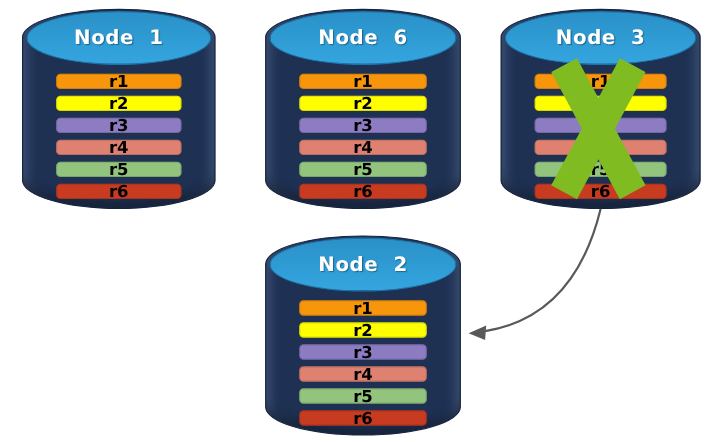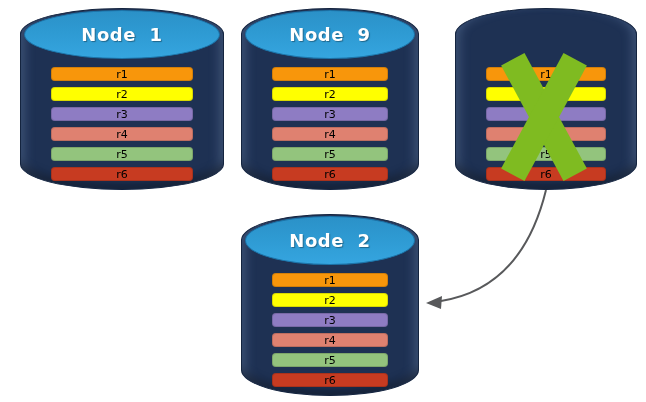--- a/index.html
+++ b/index.html
@@ -18,21 +18,21 @@
     background:var(--page-bg);
     font-family:"DejaVu Sans","Liberation Sans",sans-serif;
   }
   .canvas{
     position:relative;
     width:646px;
     height:402px;
     background:var(--page-bg);
     overflow:hidden;
   }
-  .cylinder{position:absolute;width:204px;height:182px;}
+  .cylinder{position:absolute;width:176px;height:182px;}
   .pos-node1{left:20px;top:8px;}
   .pos-node2{left:241px;top:8px;width:178px;}
   .pos-node3{left:455px;top:8px;width:182px;}
   .pos-node4{left:241px;top:214px;width:178px;}
   .cyl-body{
     position:absolute;inset:0;
     background:var(--cylinder-body);
     border:1px solid var(--cylinder-body-edge);
     border-radius:50% / 26px;
     box-shadow:
@@ -56,21 +56,21 @@
     text-shadow:1px 1px 1px rgba(0,0,0,0.35);
   }
   .rows{
     position:absolute;left:31px;right:31px;top:59px;
     display:flex;flex-direction:column;gap:6px;
   }
   .row{
     height:14px;
     border-radius:4px;
     display:flex;align-items:center;justify-content:center;
-    font-size:11px;font-weight:normal;line-height:1;
+    font-size:15px;font-weight:bold;line-height:1;
     color:var(--row-text);
     box-shadow:inset 0 0 0 1px rgba(0,0,0,0.15);
   }
   .x-overlay{
     position:absolute;left:40px;top:42px;width:98px;height:134px;
     overflow:visible;
   }
   .arrow-layer{
     position:absolute;left:0;top:0;width:646px;height:402px;
     pointer-events:none;
@@ -92,34 +92,37 @@
       <div class="row" style="background: rgb(142, 124, 195);">r3</div>
       <div class="row" style="background: rgb(223, 129, 112);">r4</div>
       <div class="row" style="background: rgb(147, 196, 125);">r5</div>
       <div class="row" style="background: rgb(199, 59, 33);">r6</div>
     </div>
   </div>
 
   <div class="cylinder pos-node2">
     <div class="cyl-body"></div>
     <div class="cyl-top">
-      <span class="cyl-title">Node 9</span>
+      <span class="cyl-title">Node 6</span>
     </div>
     <div class="rows">
       <div class="row" style="background: rgb(248, 150, 11);">r1</div>
       <div class="row" style="background: rgb(255, 255, 0);">r2</div>
       <div class="row" style="background: rgb(142, 124, 195);">r3</div>
       <div class="row" style="background: rgb(223, 129, 112);">r4</div>
       <div class="row" style="background: rgb(147, 196, 125);">r5</div>
       <div class="row" style="background: rgb(199, 59, 33);">r6</div>
     </div>
   </div>
 
   <div class="cylinder pos-node3">
     <div class="cyl-body"></div>
+    <div class="cyl-top">
+      <span class="cyl-title">Node 3</span>
+    </div>
     <div class="rows">
       <div class="row" style="background: rgb(248, 150, 11);">r1</div>
       <div class="row" style="background: rgb(255, 255, 0);">r2</div>
       <div class="row" style="background: rgb(142, 124, 195);">r3</div>
       <div class="row" style="background: rgb(223, 129, 112);">r4</div>
       <div class="row" style="background: rgb(147, 196, 125);">r5</div>
       <div class="row" style="background: rgb(199, 59, 33);">r6</div>
     </div>
     <svg class="x-overlay" viewBox="0 0 95 131">
       <line x1="17" y1="9" x2="78" y2="122" stroke-width="26" stroke-linecap="butt" style="stroke:var(--x-mark)"></line>

